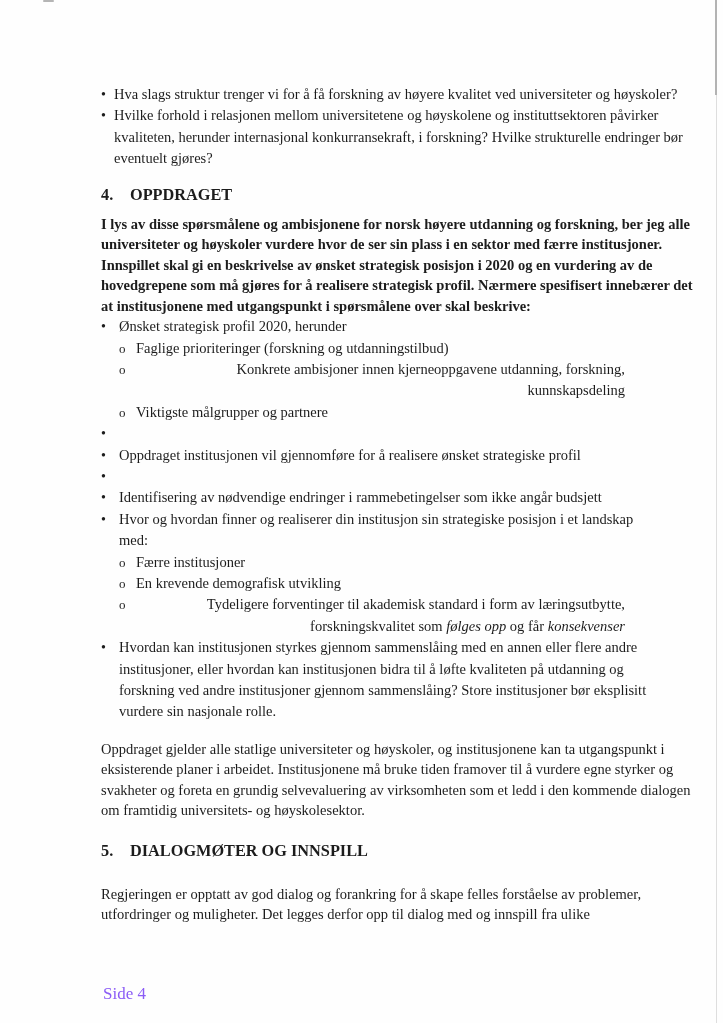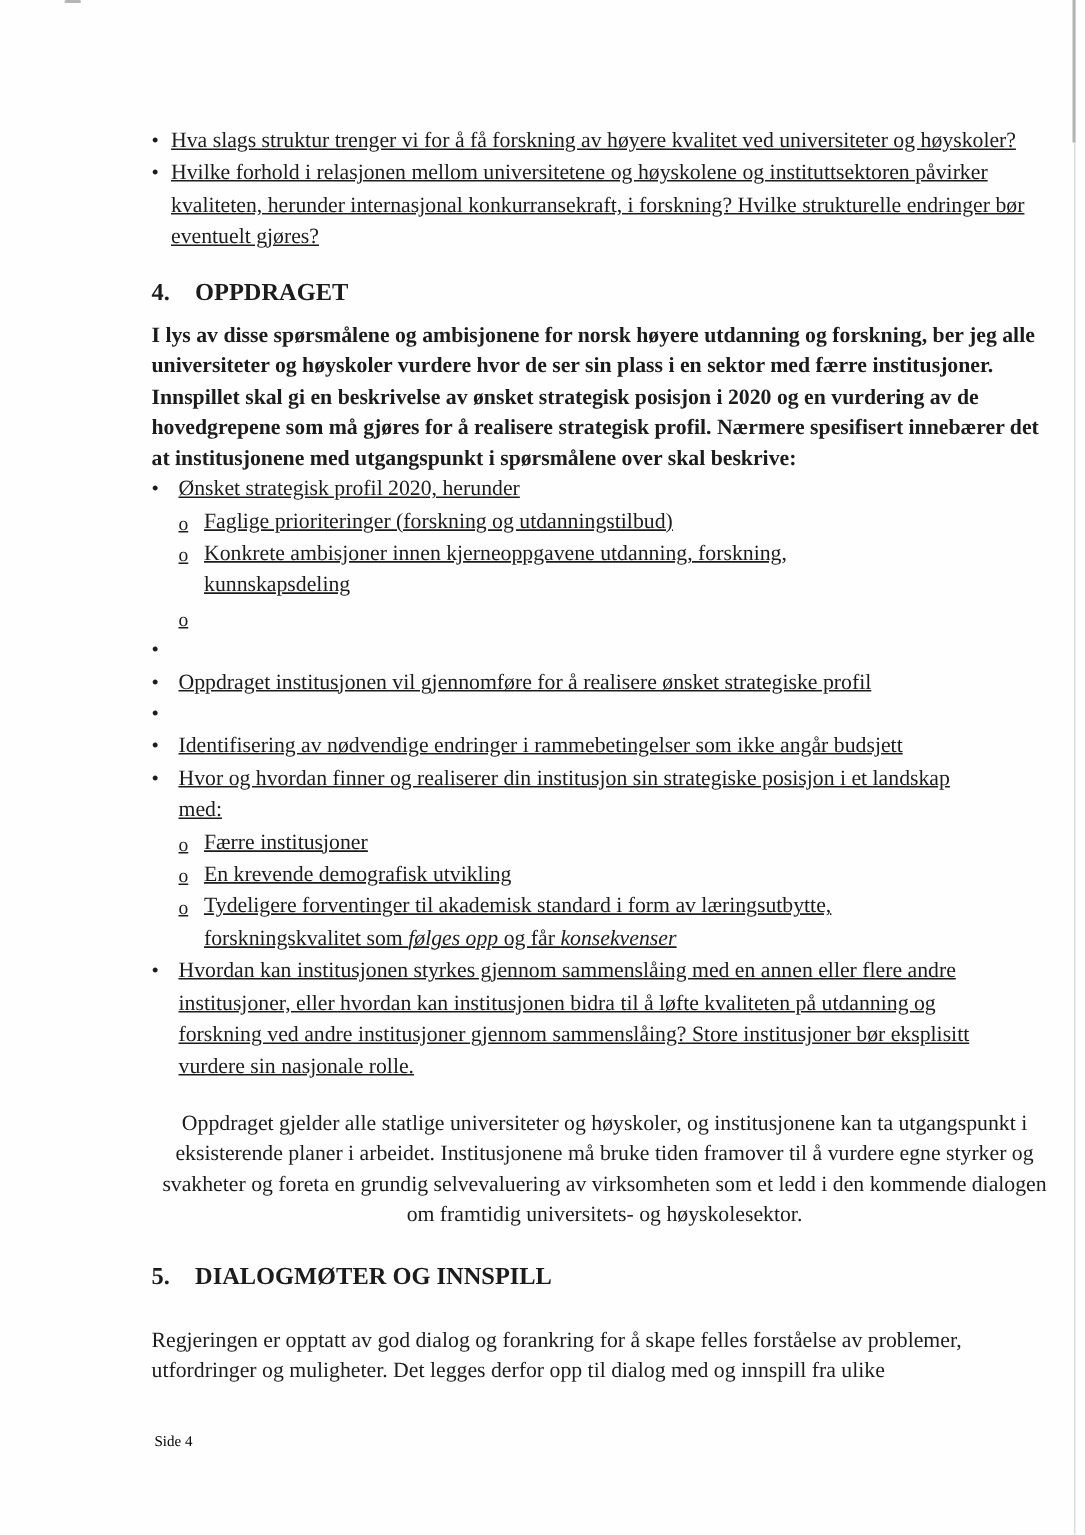--- a/index.html
+++ b/index.html
@@ -6,43 +6,43 @@
   .page {
     position:relative; width:723px; height:1023px;
     background:#fefefe; overflow:hidden;
     font-family:"Liberation Serif", serif;
     color:#1c1c1c;
   }
   .content { position:absolute; left:101px; top:84px; width:604px; font-size:14.5px; }
 
   p { margin:0; line-height:20.5px; }
   p.para-s4 { margin-top:8px;font-weight:bold; }
-  p.para-closing { margin-top:16px;text-align:center; }
+  p.para-closing { margin-top:16px; }
   p.para-s5 { margin-top:22px; }
 
   .h2 { display:flex; margin:0; font-weight:700; font-size:16.3px; line-height:22px; }
   .h2 .hnum { flex:0 0 29px; }
   .h2-4 { margin-top:14px; }
   .h2-5 { margin-top:19px; }
 
   ul.blist, ul.sub { list-style:none; margin:0; padding:0; }
   ul.blist > li, ul.sub > li { display:flex; align-items:flex-start; line-height:21.4px; }
   .marker { flex:0 0 auto; }
   .intro > li > .marker { flex-basis:13px; font-size:14px; }
   .main  > li > .marker { flex-basis:18px; font-size:14px; }
   .sub .marker { flex:0 0 17px; font-size:13px; }
-  .lbody { min-width:0;text-decoration:underline; }
+  .lbody { min-width:0; }
   .intro > li > .lbody { max-width:575px; }
   .main  > li > .lbody { max-width:540px; }
-  .sub .lbody { max-width:489px; }
+  .sub .lbody { max-width:489px;text-align:right; }
   .main { margin-left:18px; margin-top:8px; }
   .intro { margin-left:12px; }
   .sub { margin-left:18px; }
 
-  .footer { position:absolute; left:103px; top:956px; font-size:10px; color:#000000; }
+  .footer { position:absolute; left:103px; top:984px; font-size:17px; color:#8b5cf6; }
 
   
   .mark-top { position:absolute; left:43px; top:0; width:11px; height:2px; background:#b5b5b5; border-radius:1px; }
   .edge-line { position:absolute; left:716px; top:0; width:1px; height:1023px; background:#dedede; }
   .edge-line-top { position:absolute; left:715px; top:0; width:2px; height:95px; background:#b3b3b3; }
 </style>
 </head>
 <body>
 
 <div class="page">
@@ -87,20 +87,23 @@
                 </div>
               </li>
               <li>
                 <span class="marker circle">o</span>
                 <div class="lbody">
                   <div class="ltext">Konkrete ambisjoner innen kjerneoppgavene utdanning, forskning, kunnskapsdeling</div>
                 </div>
               </li>
               <li>
                 <span class="marker circle">o</span>
+                <div class="lbody">
+                  <div class="ltext">Viktigste målgrupper og partnere</div>
+                </div>
               </li>
             </ul>
           </div>
         </li>
         <li>
           <span class="marker dot">•</span>
         </li>
         <li>
           <span class="marker dot">•</span>
           <div class="lbody">

